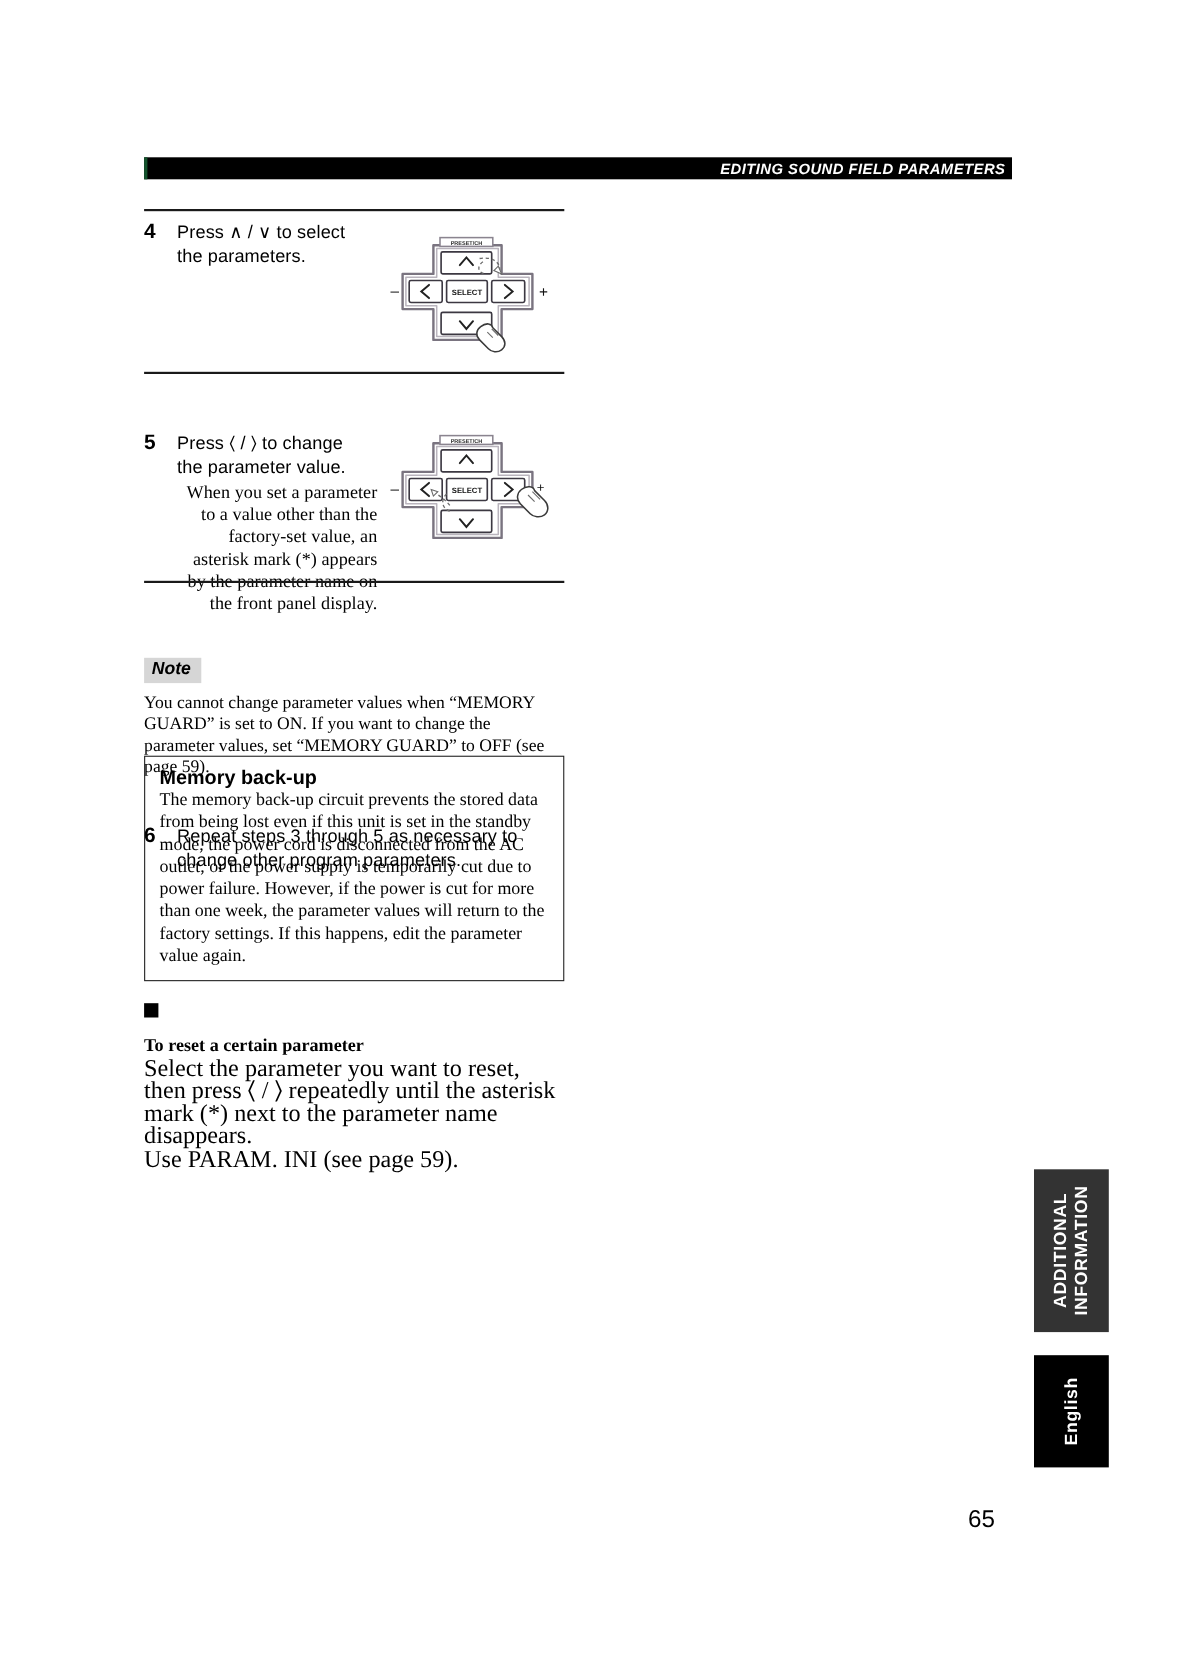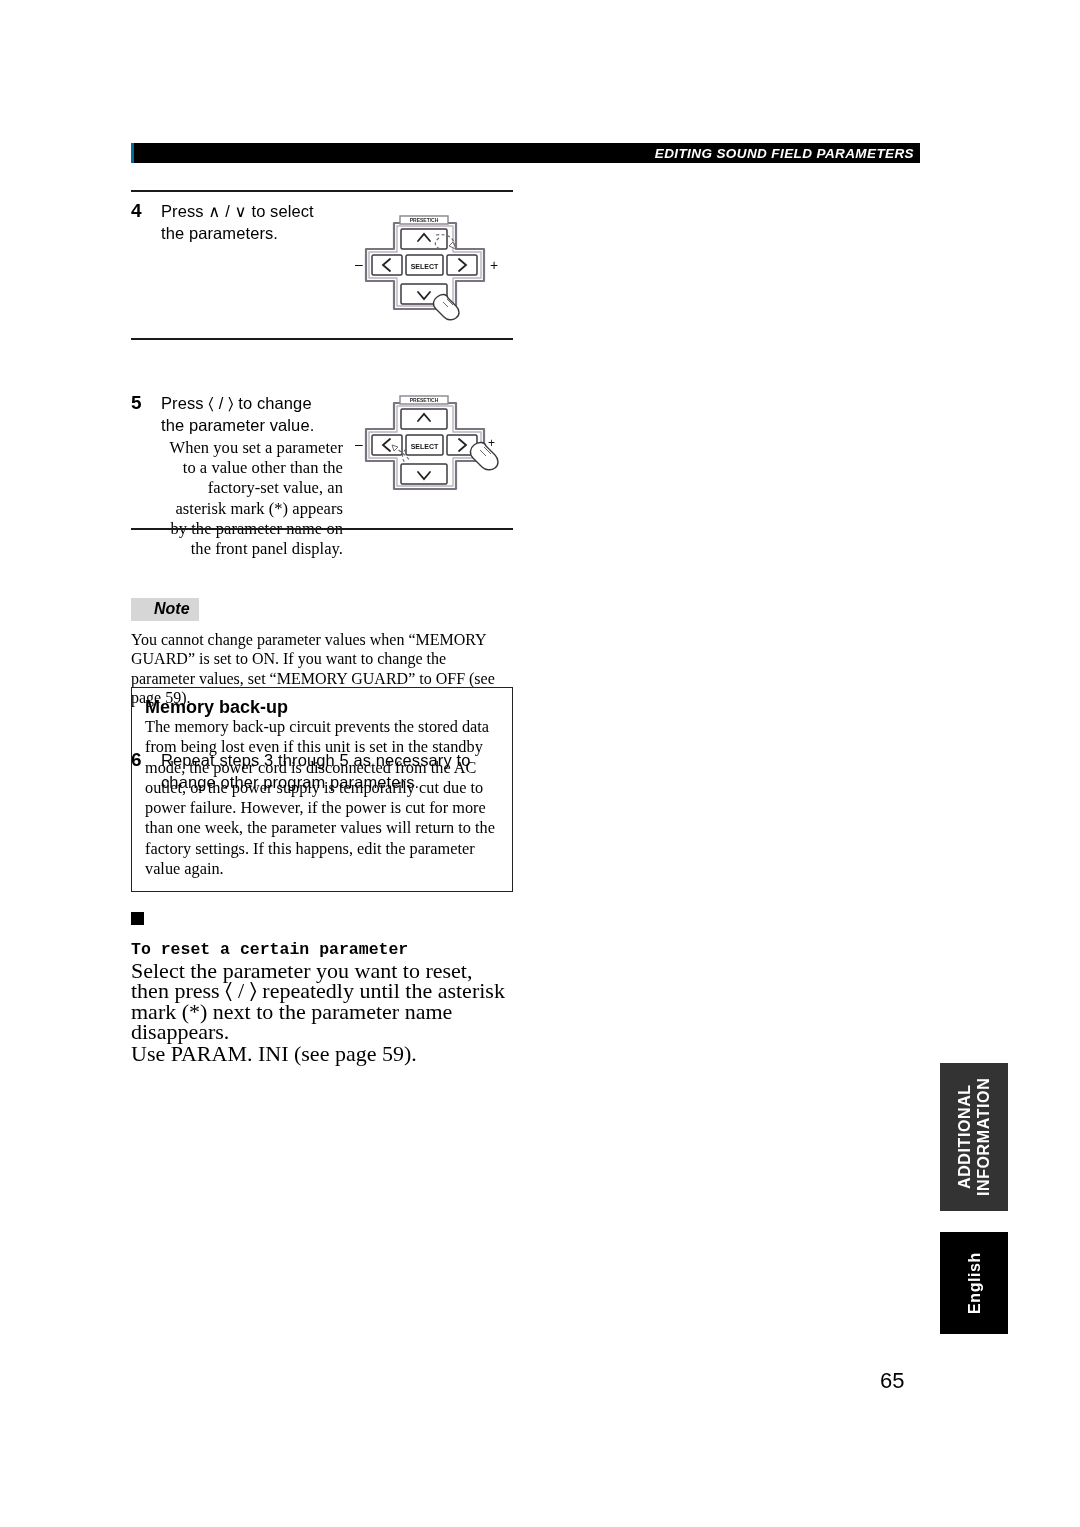--- a/index.html
+++ b/index.html
@@ -17,21 +17,21 @@
   }
 
   
   .header-bar {
     position: absolute;
     left: 131px;
     top: 143px;
     width: 789px;
     height: 20px;
     background: #000000;
-    border-left: 3px solid #0369a1;
+    border-left: 3px solid #14532d;
     box-sizing: border-box;
     display: flex;
     align-items: center;
     justify-content: flex-end;
   }
   .header-bar .header-title {
     color: #ffffff;
     font-family: "Liberation Sans", sans-serif;
     font-weight: bold;
     font-style: italic;
@@ -89,21 +89,21 @@
   }
 
   
   .note-badge {
     display: inline-block;
     background: #d6d6d6;
     font-family: "Liberation Sans", sans-serif;
     font-weight: bold;
     font-style: italic;
     font-size: 16px;
-    padding: 2px 9px 3px 23px;
+    padding: 2px 9px 3px 7px;
     line-height: 18px;
   }
   .note-text {
     font-family: "Liberation Serif", serif;
     font-size: 16px;
     line-height: 19.3px;
     margin-top: 9px;
   }
 
   
@@ -140,21 +140,21 @@
   }
   .sec-title {
     font-family: "Liberation Sans", sans-serif;
     font-weight: bold;
     font-size: 19px;
     line-height: 24px;
     letter-spacing: 0.05px;
   }
 
   .sub-title {
-    font-family: Liberation Mono, monospace;
+    font-family: Liberation Serif, serif;
     font-weight: bold;
     font-size: 16.5px;
     line-height: 21px;
     margin-top: 14px;
   }
   .body-text {
     font-family: Liberation Serif, serif;
     font-size: 22px;
     line-height: 20.4px;
     margin-top: 1px;

